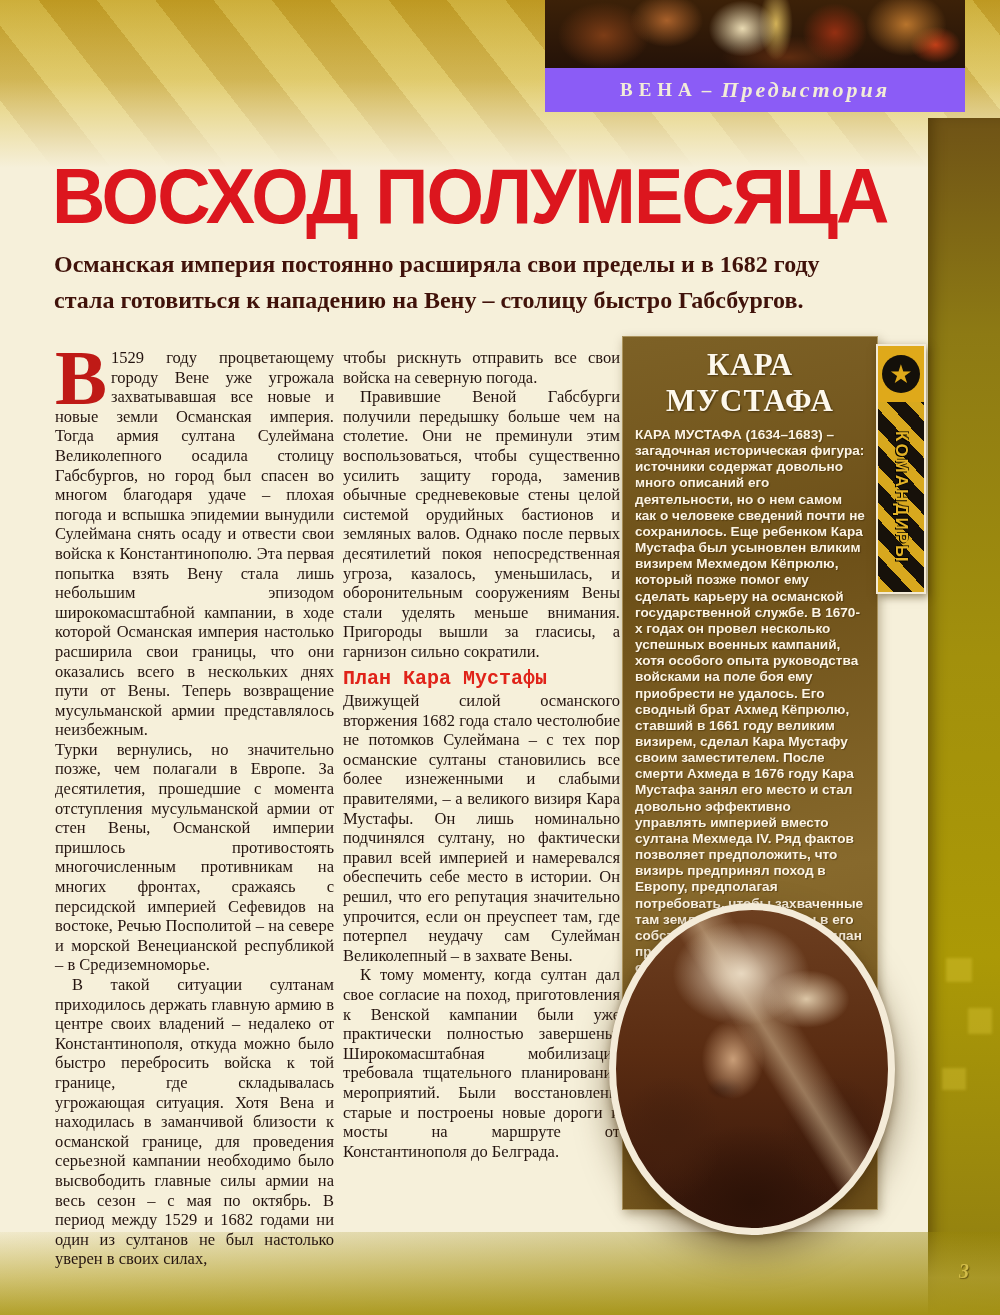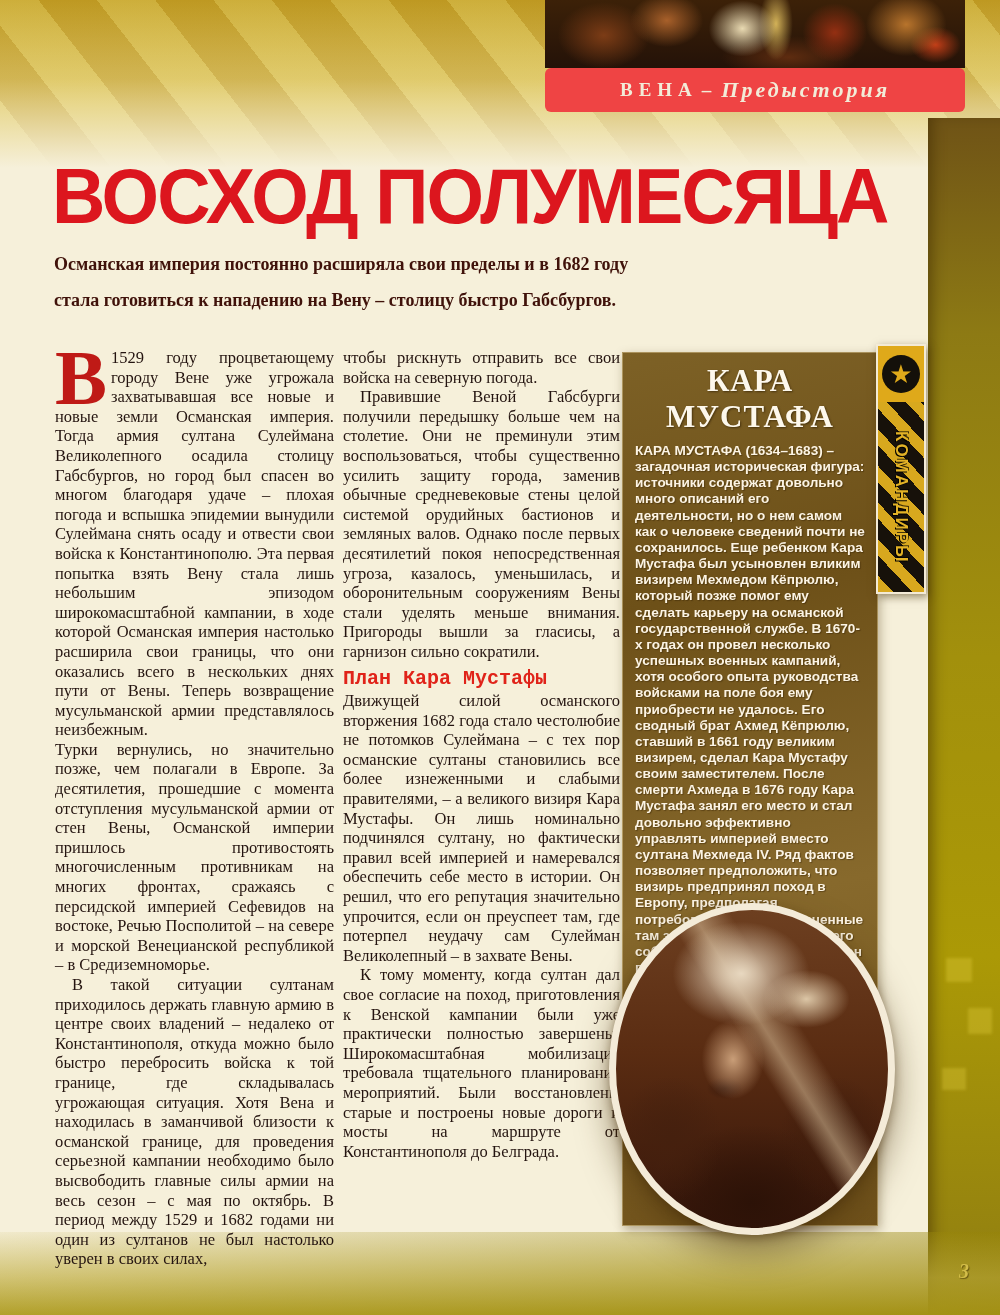--- a/index.html
+++ b/index.html
@@ -28,49 +28,49 @@
       radial-gradient(ellipse 48px 40px at 47% 42%, #e9dab2 0%, rgba(233,218,178,0) 70%),
       radial-gradient(ellipse 24px 52px at 55% 35%, #d3b258 0%, rgba(211,178,88,0) 70%),
       radial-gradient(ellipse 64px 46px at 14% 52%, #7c3c16 0%, rgba(124,60,22,0) 72%),
       radial-gradient(ellipse 52px 38px at 29% 30%, #a8602a 0%, rgba(168,96,42,0) 70%),
       radial-gradient(ellipse 46px 42px at 69% 48%, #942f12 0%, rgba(148,47,18,0) 70%),
       radial-gradient(ellipse 56px 44px at 86% 36%, #b8742c 0%, rgba(184,116,44,0) 72%),
       radial-gradient(ellipse 36px 26px at 93% 66%, #c23e18 0%, rgba(194,62,24,0) 70%),
       radial-gradient(ellipse 90px 28px at 58% 84%, #5e2c10 0%, rgba(94,44,16,0) 75%),
       linear-gradient(180deg,#3c2108 0%, #241208 100%);}
   .kicker-bar{position:absolute;left:545px;top:68px;width:420px;height:44px;
-    background:#ef4444;color:#f2ecd8;display:flex;align-items:center;justify-content:center;
-    font-family:"Liberation Serif", serif;border-radius:6px;}
+    background:#8b5cf6;color:#f2ecd8;display:flex;align-items:center;justify-content:center;
+    font-family:"Liberation Serif", serif;}
   .kicker-city{font-weight:bold;font-size:19px;letter-spacing:6px;}
   .kicker-sep{font-weight:bold;font-size:19px;margin:0 10px 0 4px;}
   .kicker-topic{font-style:italic;font-weight:bold;font-size:22px;letter-spacing:3px;font-family:Liberation Serif, serif;}
 
   
   .page-title{position:absolute;left:52px;top:152px;width:900px;height:86px;
     font-family:"Liberation Sans", sans-serif;font-weight:bold;font-size:77px;
     color:#dc161e;letter-spacing:-2px;transform:scaleX(.96);transform-origin:left center;
     white-space:nowrap;}
   .lede{position:absolute;left:54px;top:246px;width:860px;
-    font-family:"Liberation Serif", serif;font-weight:bold;font-size:18px;line-height:36px;
+    font-family:"Liberation Serif", serif;font-weight:bold;font-size:24px;line-height:36px;
     color:#40120a;}
 
   
   .col{position:absolute;top:348px;font-size:16.5px;line-height:19.6px;color:#241410;
     text-align:justify;}
   .col-1{left:55px;width:279px;}
   .col-2{left:343px;width:277px;}
   .col p{margin:0;}
   .col p.ind{text-indent:17px;font-family:Liberation Serif, serif;}
   .dropcap{float:left;width:50px;height:56px;font-family:"Liberation Serif", serif;
     font-weight:bold;font-size:78px;line-height:56px;color:#bf1a16;margin:2px 6px 0 0;}
   .subhead{font-family:Liberation Mono, monospace;font-weight:bold;font-size:20px;
     color:#e02319;margin:7px 0 3px 0;text-align:left;}
 
   
-  .side-box{position:absolute;left:622px;top:352px;width:256px;height:874px;
+  .side-box{position:absolute;left:622px;top:336px;width:256px;height:874px;
     background:linear-gradient(168deg,#7d6126 0%,#6d5018 28%,#87692c 62%,#70521b 100%);
     border:1px solid rgba(240,222,170,.45);box-sizing:border-box;
     box-shadow:2px 4px 10px rgba(70,45,5,.35);padding:8px 12px 0 12px;}
   .side-title{font-family:"Liberation Serif", serif;font-weight:bold;font-size:31px;
     color:#fdf8ec;text-align:center;letter-spacing:1px;margin:2px 0 8px 0;
     text-shadow:1px 1px 2px rgba(40,25,0,.6);}
   .side-body{font-family:"Liberation Sans", sans-serif;font-weight:bold;font-size:13.6px;
     line-height:16.15px;color:#fcf4e4;text-shadow:1px 1px 1px rgba(50,30,0,.45);}
 
   

